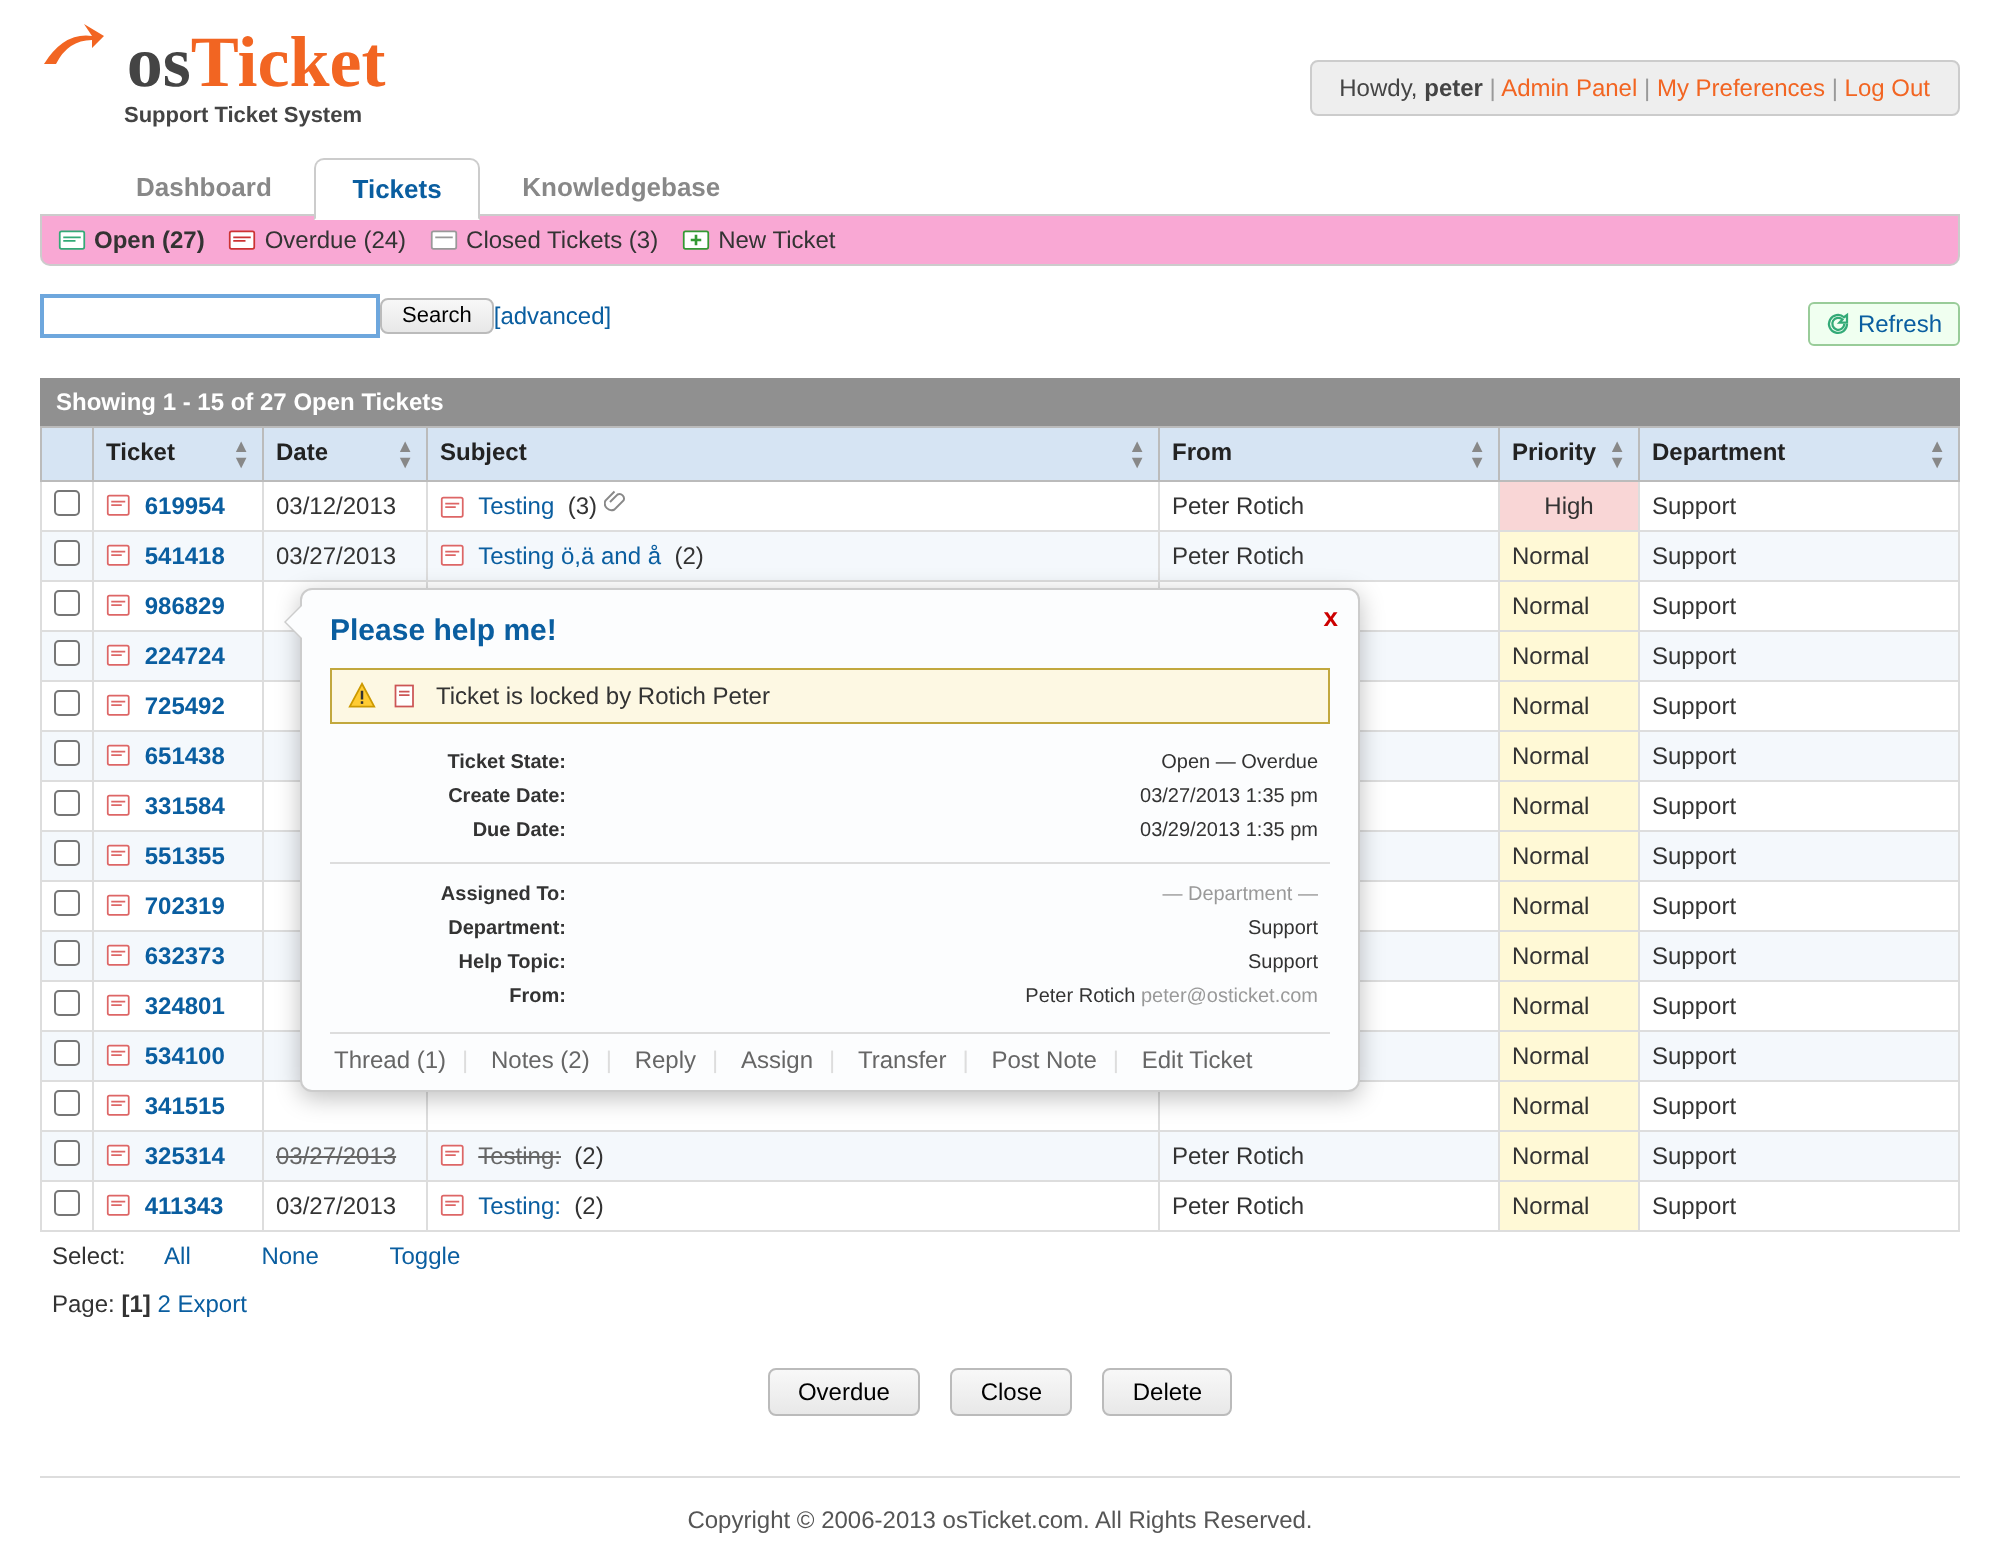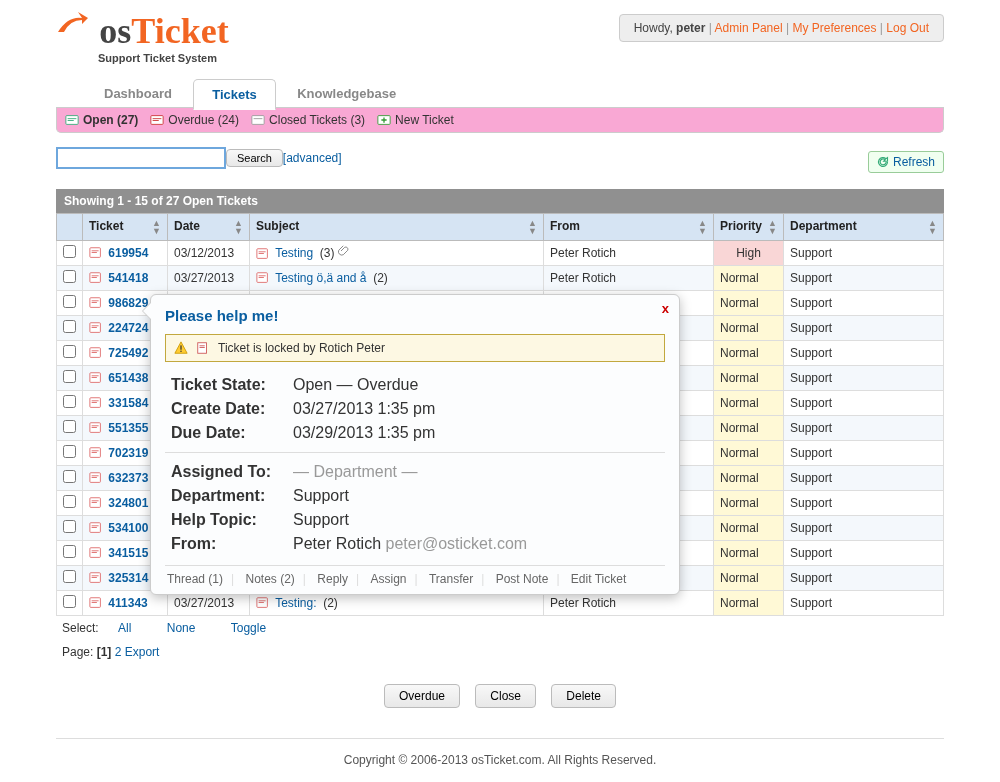--- a/index.html
+++ b/index.html
@@ -1,24 +1,24 @@
 <!DOCTYPE html>
 <html><head>
 <meta charset="utf-8">
 <style>
 * { box-sizing: border-box; margin: 0; padding: 0; }
 body { font-family: "Lucida Grande", Arial, sans-serif; font-size: 12px; color: #333; background: #fff; }
-.container { width: 888px; margin: 0 auto; padding: 10px 0 0 0; }
+.container { width: 960px; margin: 0 auto; padding: 10px 0 0 0; }
 .header { position: relative; height: 68px; }
 .logo { position: absolute; left: 0; top: 0; }
 .logo-text { font-family: Georgia, serif; font-size: 36px; font-weight: bold; color: #555; }
 .logo-text .os { color: #444; }
 .logo-text .t { color: #f26522; }
 .tagline { font-size: 11px; color: #444; font-weight: bold; margin-left: 42px; }
-.userbar { position: absolute; right: 0; top: 4px; background: #eee; border: 1px solid #ccc; border-radius: 4px; padding: 6px 14px; font-size: 12px; color: #444; }
+.userbar { position: absolute; right: 0; top: 20px; background: #eee; border: 1px solid #ccc; border-radius: 4px; padding: 6px 14px; font-size: 12px; color: #444; }
 .userbar a { color: #f26522; text-decoration: none; }
 .userbar .sep { color: #999; }
 
 .main-tabs { border-bottom: 1px solid #ccc; height: 30px; padding-left: 30px; }
 .main-tabs .tab { display: inline-block; padding: 7px 18px; color: #888; cursor: pointer; font-weight: bold; font-size: 13px; }
 .main-tabs .tab.active { background: #fff; border: 1px solid #ccc; border-bottom: 1px solid #fff; border-radius: 5px 5px 0 0; color: #0a5ea0; position: relative; top: 1px; }
 
 .sub-tabs { background: #f9a8d4; border: 1px solid #ccc; border-top: none; padding: 5px 8px; border-radius: 0 0 5px 5px; display: flex; gap: 12px; }
 .sub-tabs .subitem { display: flex; align-items: center; gap: 4px; color: #333; cursor: pointer; }
 .sub-tabs .icon { width: 14px; height: 14px; display: inline-block; }
@@ -54,21 +54,21 @@
 .action-btns button { font-size: 12px; padding: 4px 14px; margin: 0 6px; border: 1px solid #bbb; border-radius: 4px; background: linear-gradient(#f8f8f8,#e8e8e8); cursor: pointer; }
 
 .footer { text-align: center; font-size: 12px; color: #555; border-top: 1px solid #ddd; padding: 14px 0; margin-top: 10px; }
 
 
 .popup { position: absolute; left: 150px; top: 294px; width: 530px; background: #fcfdfe; border: 1px solid #ccc; border-radius: 6px; box-shadow: 0 3px 12px rgba(0,0,0,0.25); padding: 12px 14px 8px 14px; z-index: 100; }
 .popup .arrow { position: absolute; left: -8px; top: 8px; width: 0; height: 0; border-top: 8px solid transparent; border-bottom: 8px solid transparent; border-right: 8px solid #fcfdfe; filter: drop-shadow(-1px 0 0 #ccc); }
 .popup .close { position: absolute; right: 10px; top: 6px; color: #c00; font-weight: bold; cursor: pointer; font-size: 13px; }
 .popup h3 { color: #0a5ea0; font-size: 15px; margin-bottom: 10px; }
 .popup .alert { background: #fdf8e3; border: 1px solid #c2a83e; padding: 6px 8px; margin-bottom: 10px; display: flex; align-items: center; gap: 8px; }
-.popup table.meta { width: 100%; font-size: 16px; }
+.popup table.meta { width: 100%; font-size: 10px; text-align: right; }
 .popup table.meta td { padding: 2px 4px; border: none; }
 .popup table.meta td.label { font-weight: bold; width: 120px; }
 .popup hr { border: none; border-top: 1px solid #ddd; margin: 6px 0; }
 .popup .gray { color: #999; }
 .popup .actions { border-top: 1px solid #ddd; margin-top: 8px; padding-top: 6px; font-size: 12px; }
 .popup .actions a { color: #666; text-decoration: none; margin: 0 2px; }
 .popup .actions .asep { color: #ddd; margin: 0 6px; }
 .strike { text-decoration: line-through; color: #666; }
 .warn-icon { width: 14px; height: 14px; }
 .doc-icon { width: 14px; height: 14px; }

